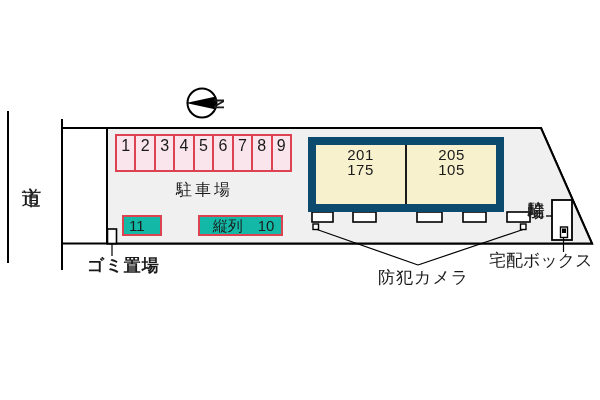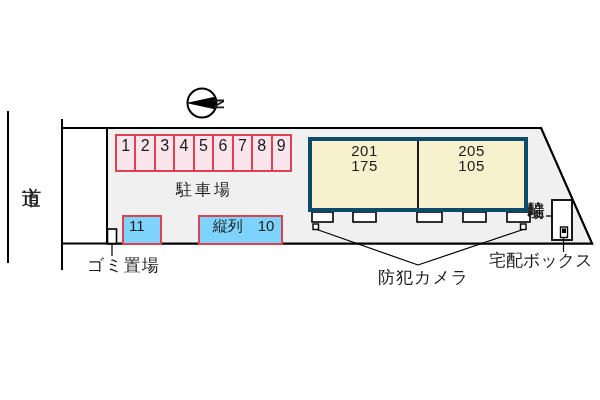--- a/index.html
+++ b/index.html
@@ -13,27 +13,27 @@
   .vtext{writing-mode:vertical-rl;text-orientation:upright;letter-spacing:1px;}
   
   .stalls{
     left:115px;top:134px;width:177px;height:38px;display:flex;
     background:#fbe5ec;border:2px solid #dd4250;
   }
   .stall{flex:1;text-align:center;font-size:16px;padding-top:1px;border-left:2px solid #dd4250;}
   .stall:first-child{border-left:none;}
   
   .redbox{
-    background:#7dd3fc;border:2px solid #dd4250;height:30px;top:215px;
+    background:#14b8a6;border:2px solid #dd4250;height:21px;top:215px;
     font-size:15px;line-height:17px;
   }
   
   .building{
-    left:308px;top:137px;width:220px;height:75px;display:flex;
-    background:#f8f1ce;border:4px solid #0c4a6e;
+    left:308px;top:137px;width:196px;height:75px;display:flex;
+    background:#f8f1ce;border:8px solid #0c4a6e;
   }
   .unit{flex:1;text-align:center;padding-top:2px;border-left:2px solid #1a1a1a;
     font-size:15px;line-height:15px;letter-spacing:0.5px;}
   .unit:first-child{border-left:none;}
   .compass-n{
     left:214px;top:96px;font-size:15px;font-weight:bold;
     transform:rotate(90deg);transform-origin:center;
   }
 </style>
 </head>
@@ -113,19 +113,19 @@
       <span style="display:block">175</span>
     </div>
     <div class="unit">
       <span style="display:block">205</span>
       <span style="display:block">105</span>
     </div>
   </div>
 
   <div class="abs lbl vtext" style="left:527px;top:187px;font-size:17px;">駐輪場</div>
 
-  <div class="abs lbl" style="left:87px;top:257px;font-size:17px;letter-spacing:1px;">ゴミ置場</div>
+  <div class="abs lbl" style="left:87px;top:257px;font-size:17px;letter-spacing:1px;font-weight:bold;">ゴミ置場</div>
 
   <div class="abs lbl" style="left:489px;top:252px;font-size:17px;">宅配ボックス</div>
 
   <div class="abs lbl" style="left:378px;top:269px;font-size:17px;letter-spacing:1px;">防犯カメラ</div>
 
 </div>
 
 </body></html>

